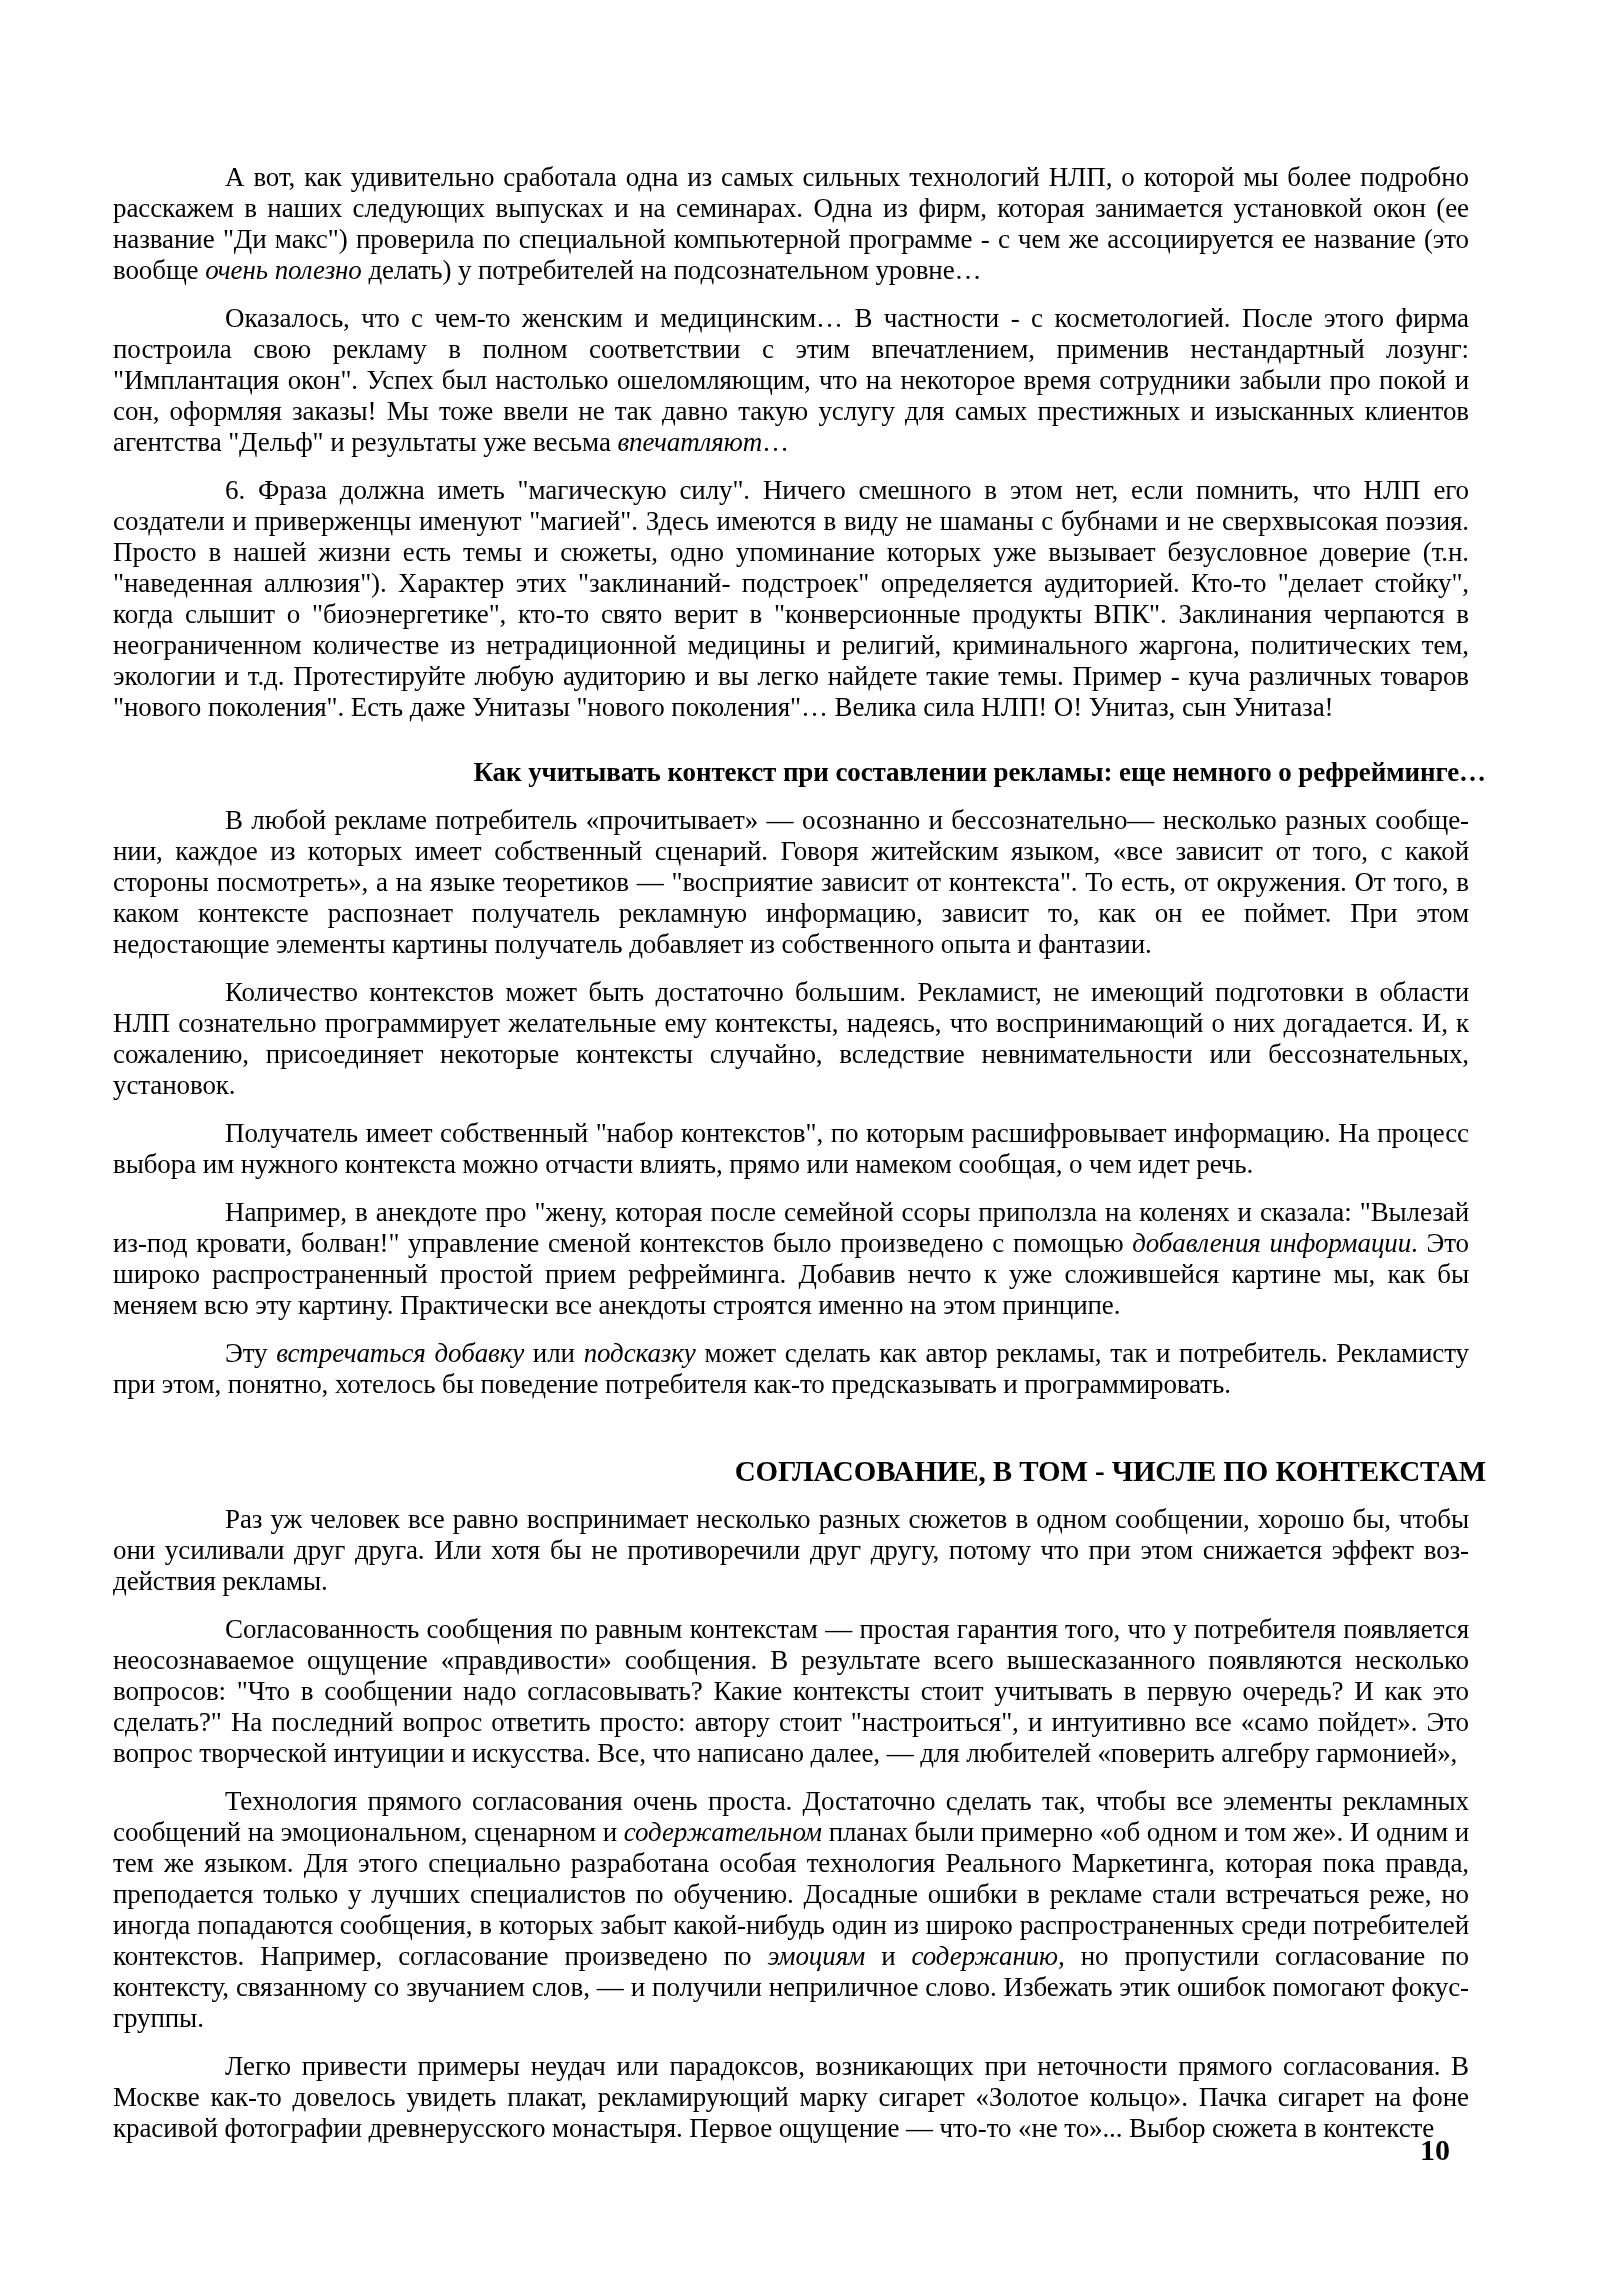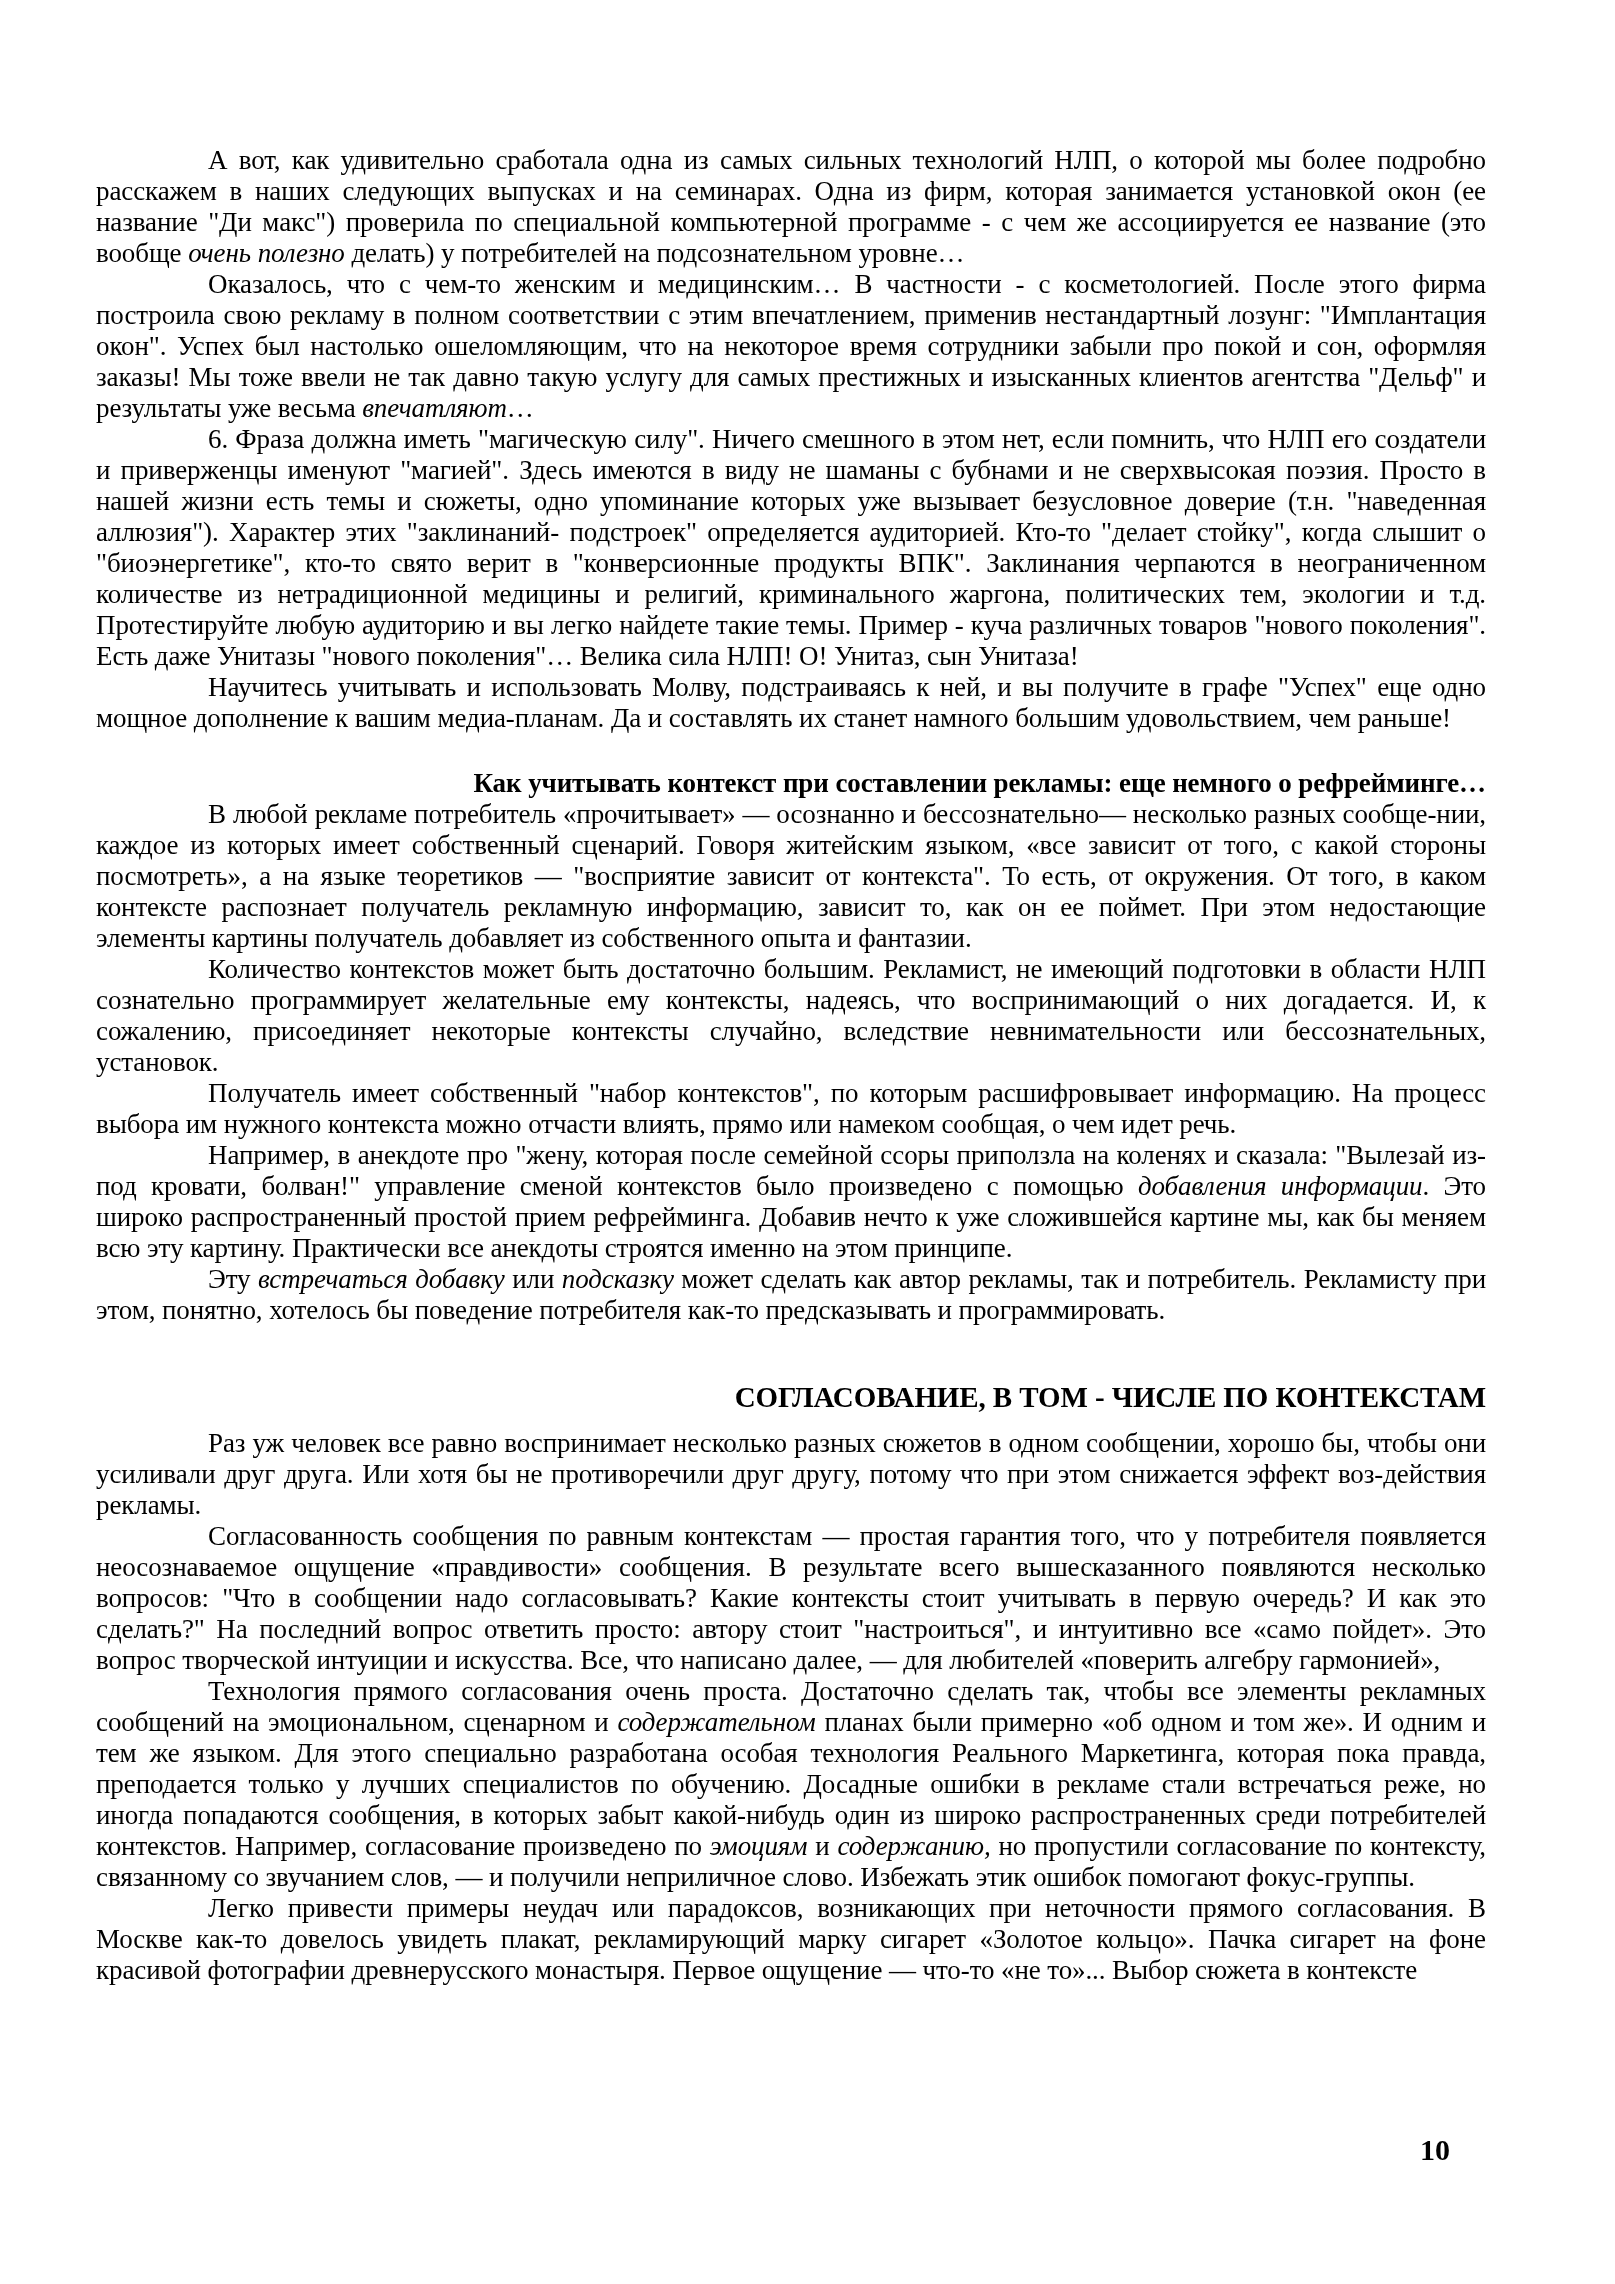--- a/index.html
+++ b/index.html
@@ -20,21 +20,21 @@
     position: absolute;
     left: 96px;
     top: 145px;
     width: 1390px;
     font-size: 27px;
     line-height: 31px;
     text-align: justify;
     letter-spacing: -0.1px;
   }
   p.para {
-    margin: 0;
+    margin: 17px;
     text-indent: 112px;
   }
   p.heading {
     margin: 34px 0 0 0;
     text-align: right;
     text-indent: 0;
     font-weight: bold;
   }
   p.heading-caps {
     margin: 56px 0 15px 0;
@@ -53,21 +53,20 @@
   }
 </style>
 </head>
 <body>
 
 <div class="page">
   <main class="text-block" id="text-block">
       <p class="para"><span class="">А вот, как удивительно сработала одна из самых сильных технологий НЛП, о которой мы более подробно расскажем в наших следующих выпусках и на семинарах. Одна из фирм, которая занимается установкой окон (ее название "Ди макс") проверила по специальной компьютерной программе - с чем же ассоциируется ее название (это вообще </span><span class="italic">очень полезно</span><span class=""> делать) у потребителей на подсознательном уровне…</span></p>
       <p class="para"><span class="">Оказалось, что с чем-то женским и медицинским… В частности - с косметологией. После этого фирма построила свою рекламу в полном соответствии с этим впечатлением, применив нестандартный лозунг: "Имплантация окон". Успех был настолько ошеломляющим, что на некоторое время сотрудники забыли про покой и сон, оформляя заказы! Мы тоже ввели не так давно такую услугу для самых престижных и изысканных клиентов агентства "Дельф" и результаты уже весьма </span><span class="italic">впечатляют</span><span class="">…</span></p>
       <p class="para"><span class="">6. Фраза должна иметь "магическую силу". Ничего смешного в этом нет, если помнить, что НЛП его создатели и приверженцы именуют "магией". Здесь имеются в виду не шаманы с бубнами и не сверхвысокая поэзия. Просто в нашей жизни есть темы и сюжеты, одно упоминание которых уже вызывает безусловное доверие (т.н. "наведенная аллюзия"). Характер этих "заклинаний- подстроек" определяется аудиторией. Кто-то "делает стойку", когда слышит о "биоэнергетике", кто-то свято верит в "конверсионные продукты ВПК". Заклинания черпаются в неограниченном количестве из нетрадиционной медицины и религий, криминального жаргона, политических тем, экологии и т.д. Протестируйте любую аудиторию и вы легко найдете такие темы. Пример - куча различных товаров "нового поколения". Есть даже Унитазы "нового поколения"… Велика сила НЛП! О! Унитаз, сын Унитаза!</span></p>
-      <p class="para"><span class="">Научитесь учитывать и использовать Молву, подстраиваясь к ней, и вы получите в графе "Успех" еще одно мощное дополнение к вашим медиа-планам. Да и составлять их станет намного большим удовольствием, чем раньше!</span></p>
       <p class="heading"><span class="">Как учитывать  контекст при составлении рекламы: еще немного о рефрейминге…</span></p>
       <p class="para"><span class="">В любой рекламе потребитель «прочитывает» — осознанно и бессознательно— несколько разных сообще-нии, каждое из которых имеет собственный сценарий. Говоря житейским языком, «все зависит от того, с какой стороны посмотреть», а на языке теоретиков — "восприятие зависит от контекста". То есть, от окружения. От того, в каком контексте распознает получатель рекламную информацию, зависит то, как он ее поймет. При этом недостающие элементы картины получатель добавляет из собственного опыта и фантазии.</span></p>
       <p class="para"><span class="">Количество контекстов может быть достаточно большим. Рекламист, не имеющий подготовки в области НЛП сознательно программирует желательные ему контексты, надеясь, что воспринимающий о них догадается. И, к сожалению, присоединяет некоторые контексты случайно, вследствие невнимательности или бессознательных, установок.</span></p>
       <p class="para"><span class="">Получатель имеет собственный "набор контекстов", по которым расшифровывает информацию. На процесс выбора им нужного контекста можно отчасти влиять, прямо или намеком сообщая, о чем идет речь.</span></p>
       <p class="para"><span class="">Например, в анекдоте про "жену, которая после семейной ссоры приползла на коленях и сказала: "Вылезай из-под кровати, болван!" управление сменой контекстов было произведено с помощью </span><span class="italic">добавления информации</span><span class="">. Это широко распространенный простой прием рефрейминга. Добавив нечто к уже сложившейся картине мы, как бы меняем всю эту картину. Практически все анекдоты строятся именно на этом принципе.</span></p>
       <p class="para"><span class="">Эту </span><span class="italic">встречаться добавку</span><span class=""> или </span><span class="italic">подсказку</span><span class=""> может сделать как автор рекламы, так и потребитель. Рекламисту при этом, понятно, хотелось бы поведение потребителя как-то предсказывать и программировать.</span></p>
       <p class="heading heading-caps"><span class="">СОГЛАСОВАНИЕ, В ТОМ - ЧИСЛЕ ПО КОНТЕКСТАМ</span></p>
       <p class="para"><span class="">Раз уж человек все равно воспринимает несколько разных сюжетов в одном сообщении, хорошо бы, чтобы они усиливали друг друга. Или хотя бы не противоречили друг другу, потому что при этом снижается эффект воз-действия рекламы.</span></p>
       <p class="para"><span class="">Согласованность сообщения по равным контекстам — простая гарантия того, что у потребителя появляется неосознаваемое ощущение «правдивости» сообщения. В результате всего вышесказанного появляются несколько вопросов: "Что в сообщении надо согласовывать? Какие контексты стоит учитывать в первую очередь? И как это сделать?" На последний вопрос ответить просто: автору стоит "настроиться", и интуитивно все «само пойдет». Это вопрос творческой интуиции и искусства. Все, что написано далее, — для любителей «поверить алгебру гармонией»,</span></p>
       <p class="para"><span class="">Технология прямого согласования очень проста. Достаточно сделать так, чтобы все элементы рекламных сообщений на эмоциональном, сценарном и </span><span class="italic">содержательном</span><span class=""> планах были примерно «об одном и том же». И одним и тем же языком. Для этого специально разработана особая технология Реального Маркетинга, которая пока правда, преподается только у лучших специалистов по обучению. Досадные ошибки в рекламе стали встречаться реже, но иногда попадаются сообщения, в которых забыт какой-нибудь один из широко распространенных среди потребителей контекстов. Например, согласование произведено по </span><span class="italic">эмоциям</span><span class=""> и </span><span class="italic">содержанию,</span><span class=""> но пропустили согласование по контексту, связанному со звучанием слов, — и получили неприличное слово. Избежать этик ошибок помогают фокус-группы.</span></p>

